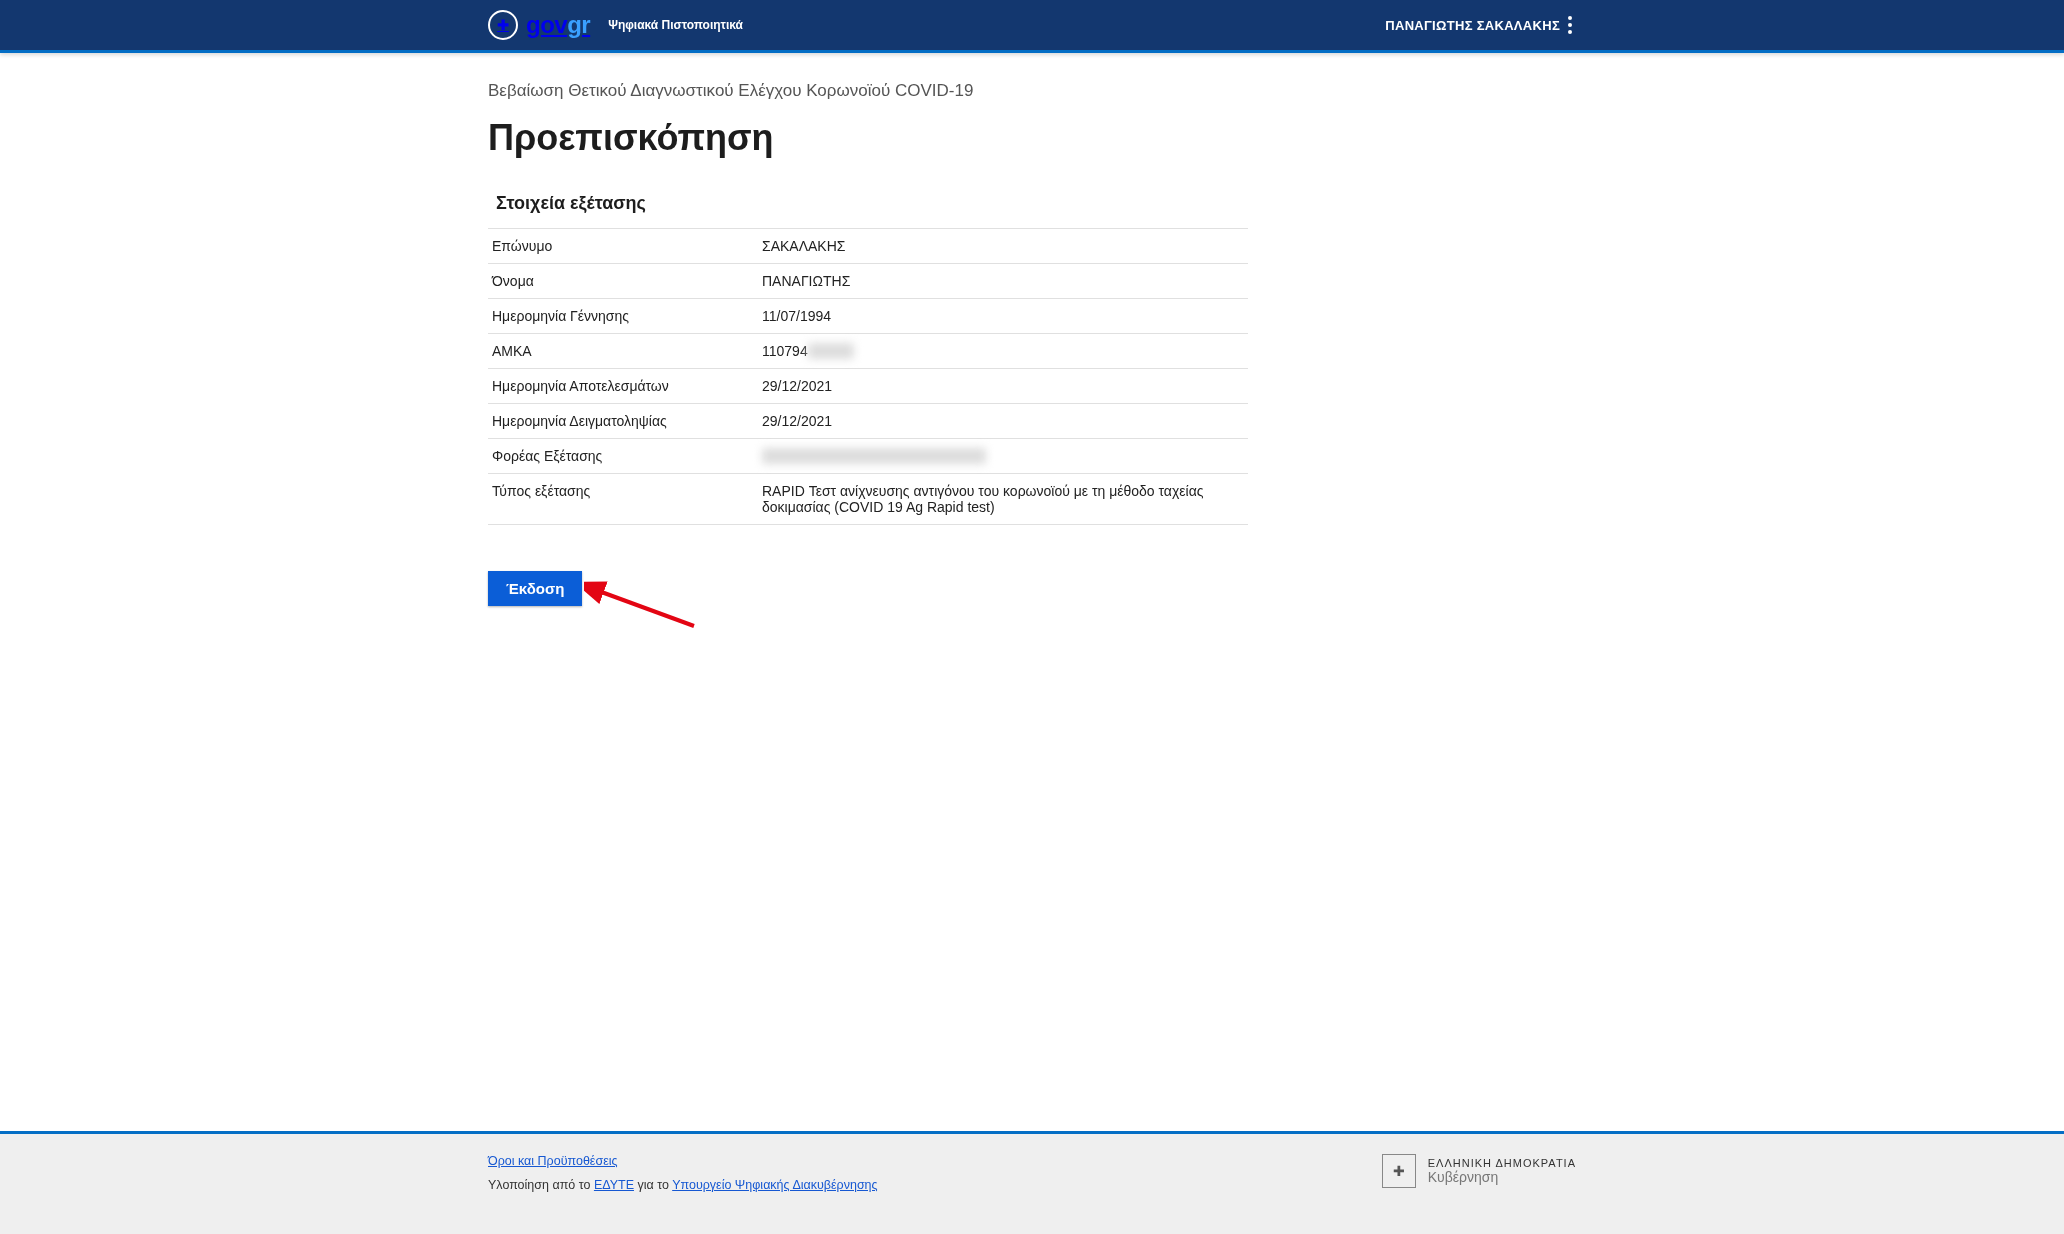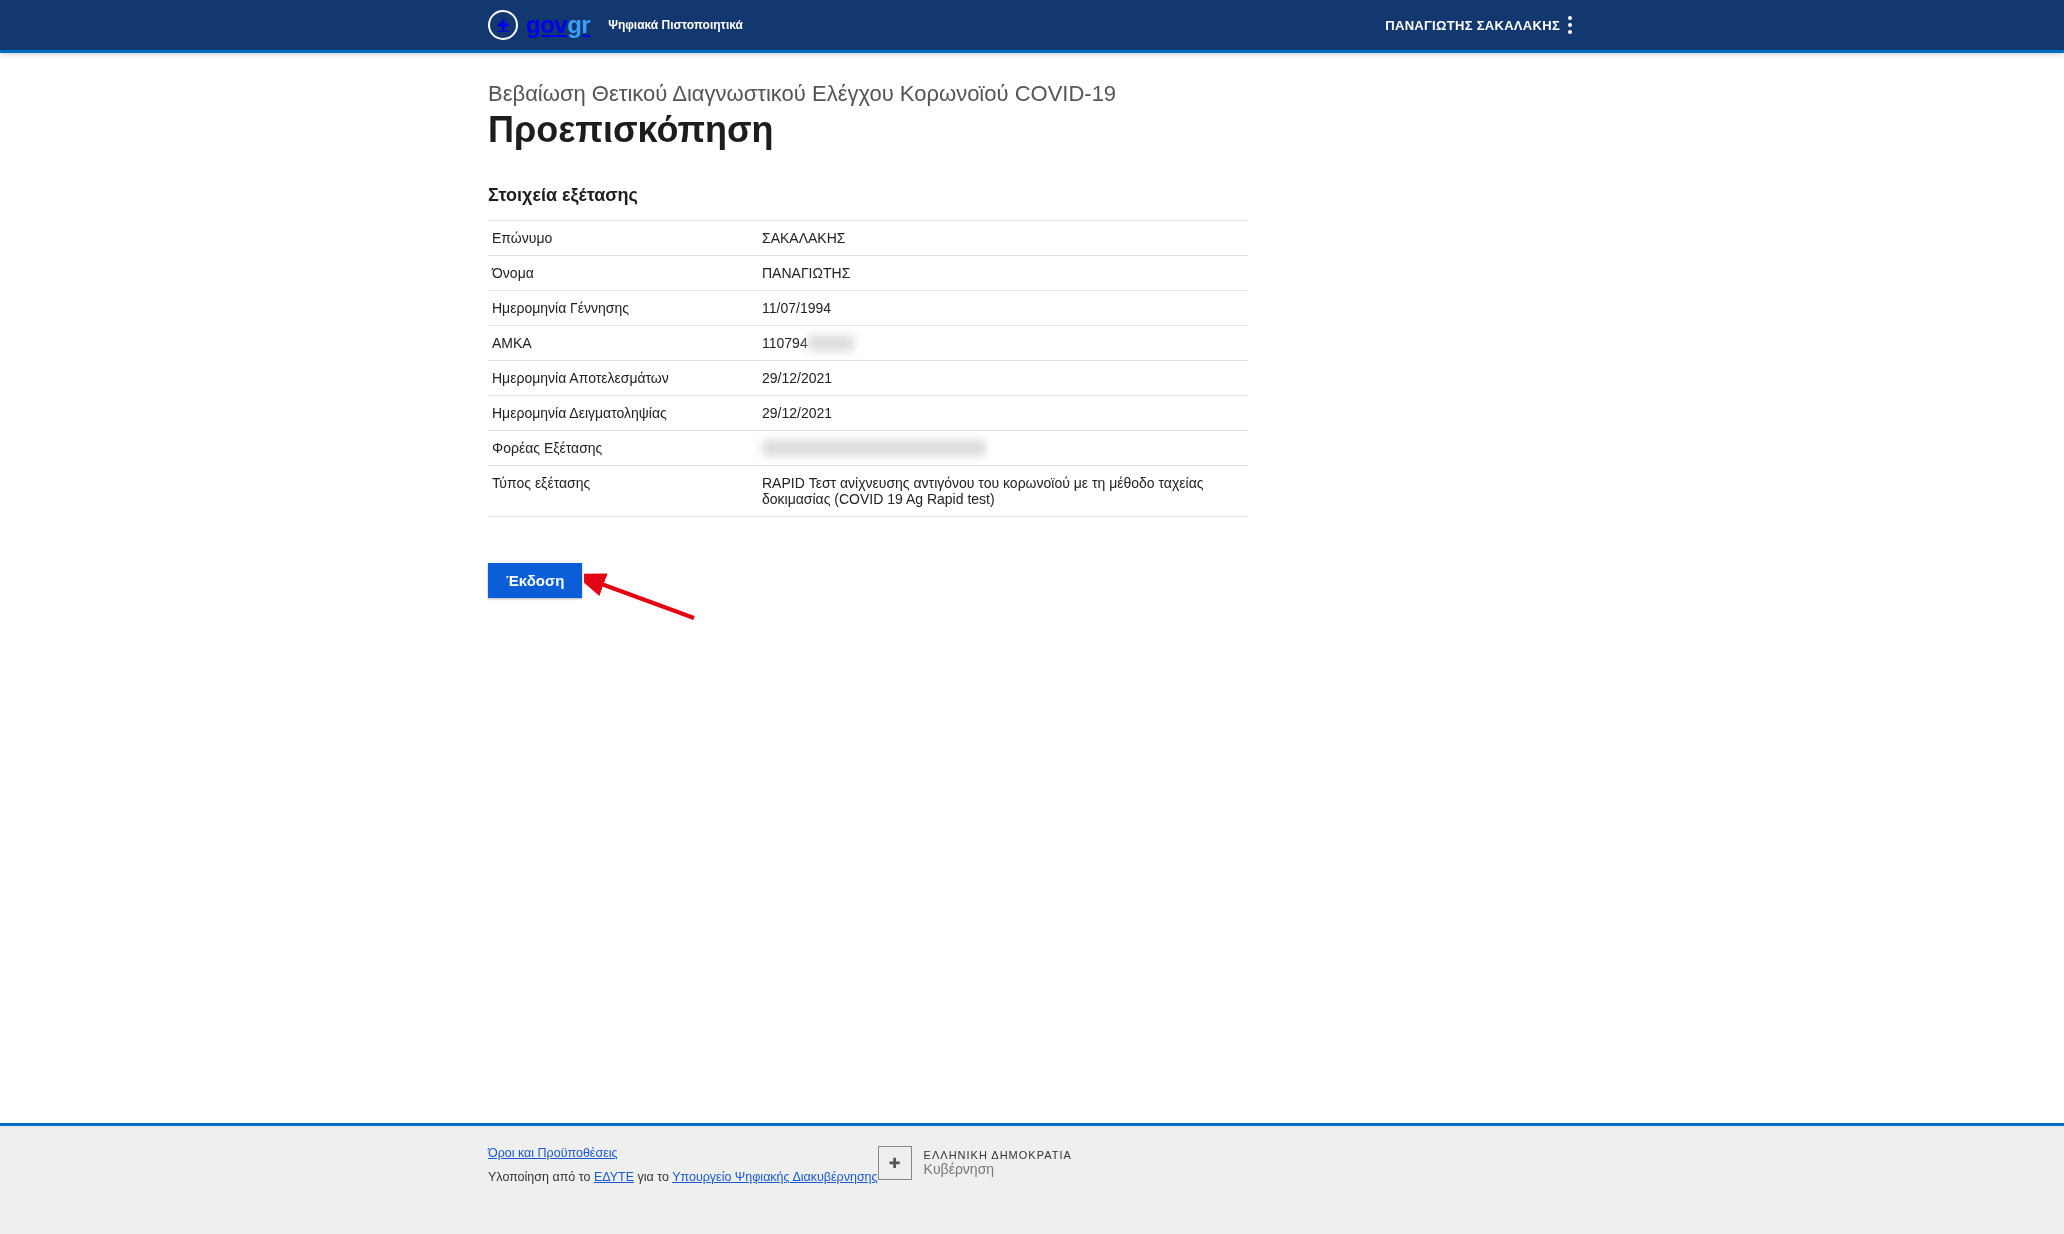--- a/index.html
+++ b/index.html
@@ -65,33 +65,33 @@
 
   
   .main {
     flex: 1;
     max-width: 1120px;
     width: 100%;
     margin: 0 auto;
     padding: 28px 16px 60px;
   }
   .breadcrumb-title {
-    font-size: 22px;
+    font-size: 17px;
     color: #555;
-    margin: 0 0 2px;
+    margin: 0 0 16px;
   }
   .page-title {
     font-size: 36px;
     font-weight: 800;
     margin: 0 0 34px;
   }
   .section-title {
     font-size: 18px;
     font-weight: 700;
-    margin: 0 0 14px;
+    margin: 0 8px 14px;
   }
   .data-table {
     width: 760px;
     border-collapse: collapse;
   }
   .data-table tr { border-top: 1px solid var(--divider); }
   .data-table tr:last-child { border-bottom: 1px solid var(--divider); }
   .data-table td {
     padding: 9px 4px;
     font-size: 14px;
@@ -130,22 +130,23 @@
   }
 
   
   .footer {
     background: var(--footer-bg);
     border-top: 3px solid var(--blue-border);
   }
   .footer-inner {
     max-width: 1120px;
     margin: 0 auto;
-    padding: 20px 16px 40px;
-    display: flex;
+    padding: 20px 16px 32px;
+    display: flex;
+    justify-content: space-between;
     align-items: flex-start;
     font-size: 12.5px;
     color: #333;
   }
   .footer a { color: var(--link); text-decoration: underline; }
   .footer-left p { margin: 0 0 10px; }
   .footer-right { display: flex; align-items: center; gap: 12px; }
   .footer-emblem {
     width: 34px; height: 34px;
     border: 1.5px solid #888;

